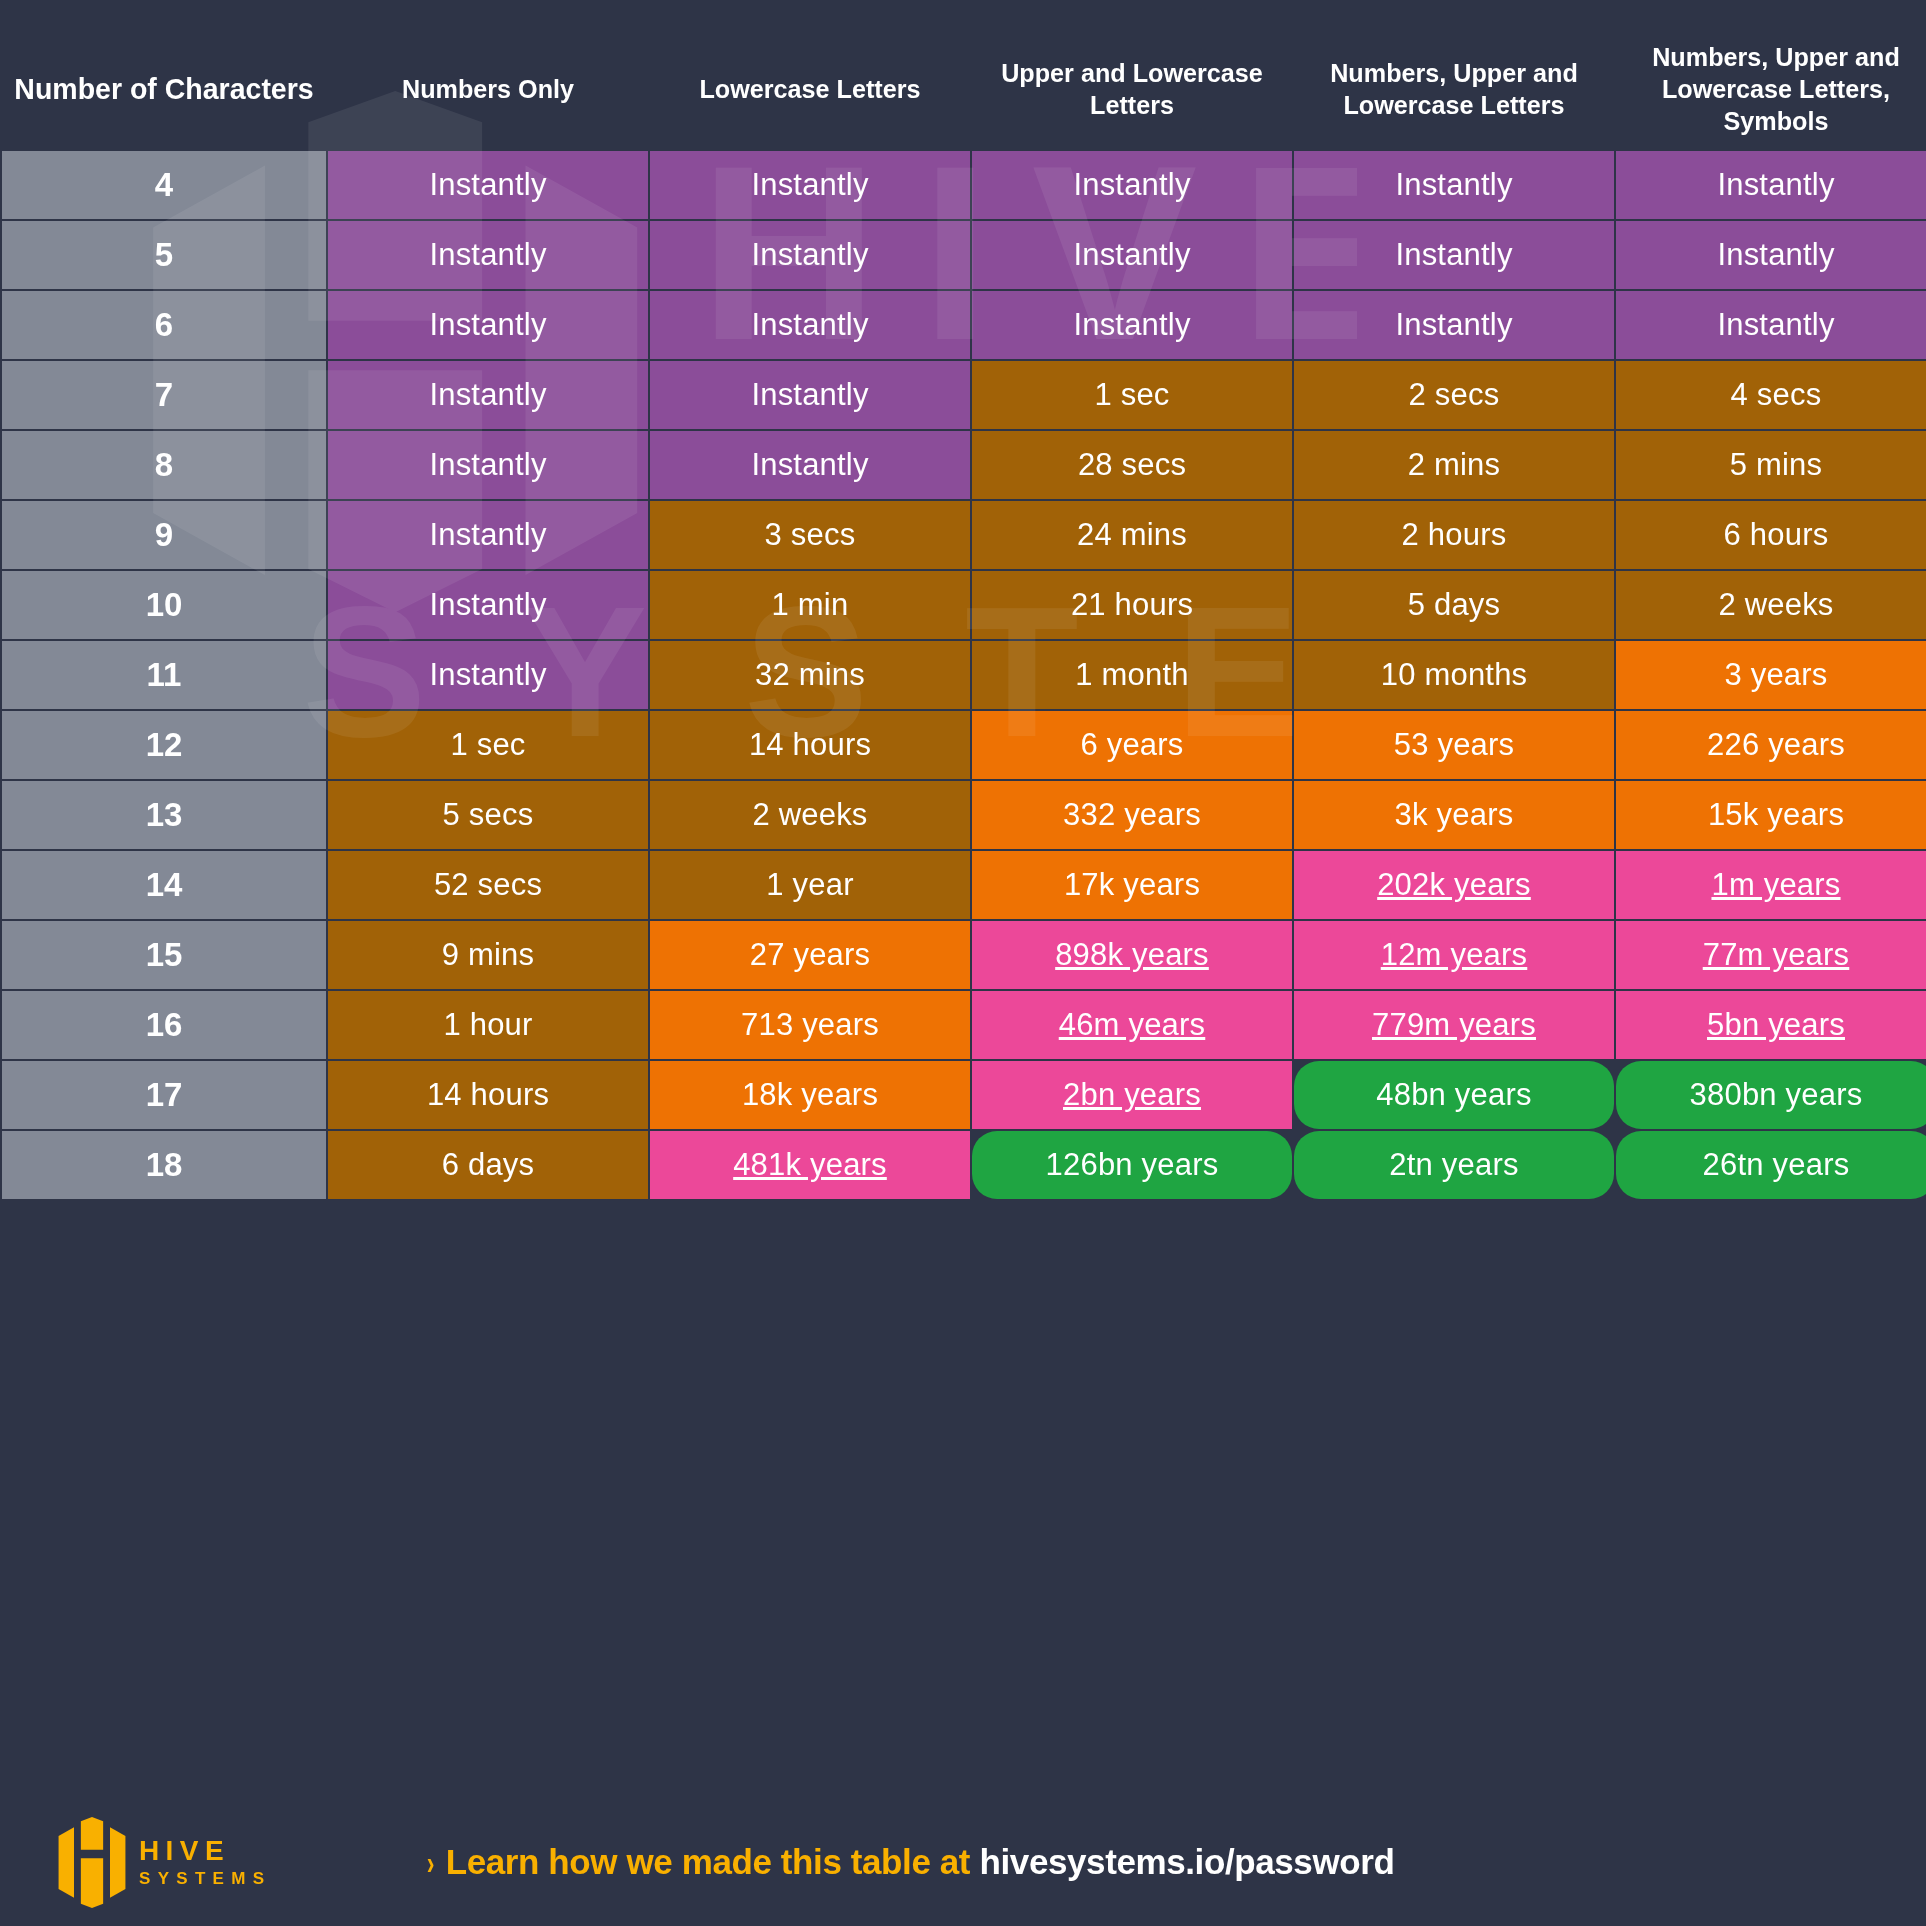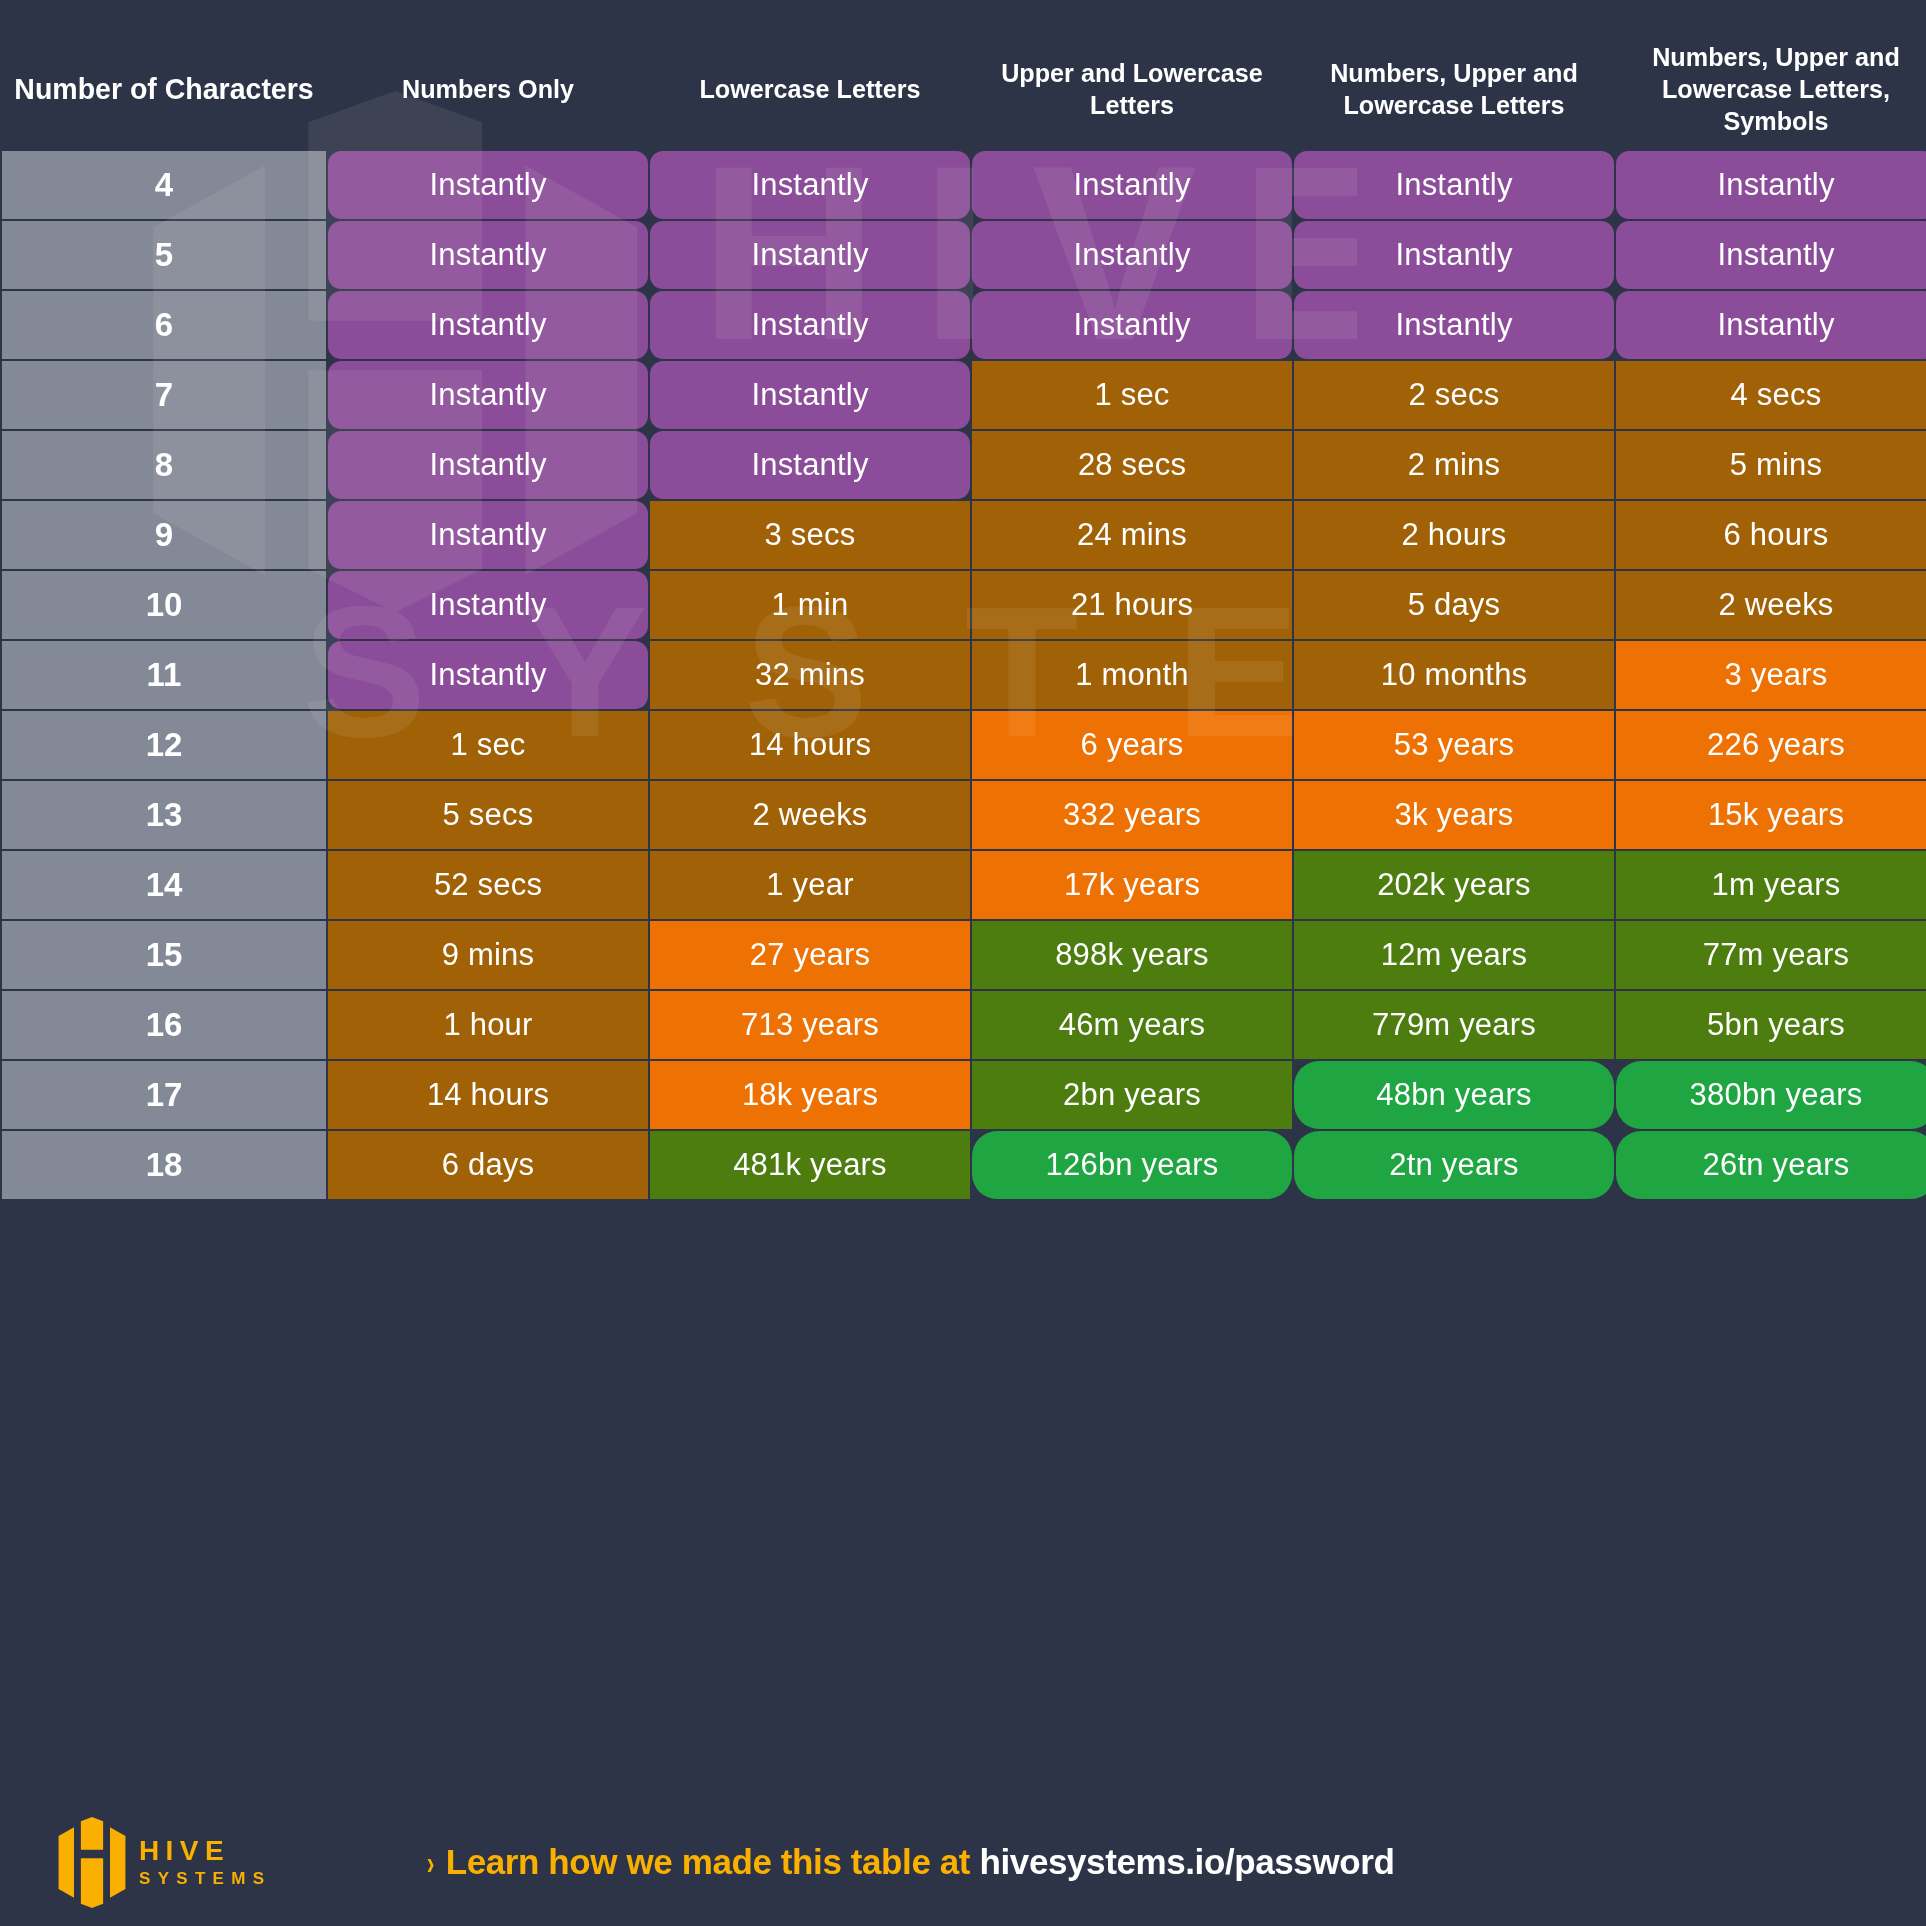--- a/index.html
+++ b/index.html
@@ -110,24 +110,24 @@
   td.cell {
     color: #ffffff;
     font-size: 31px;
     font-weight: 400;
     text-align: center;
     vertical-align: middle;
     height: 68px;
     letter-spacing: 0.2px;
   }
 
-  td.c-purple { background: #8b4d99; border-radius: 13px; }
+  td.c-purple { background: #8b4d99; }
   td.c-red    { background: #a16207; }
   td.c-orange { background: #ee7203; }
-  td.c-yellow { background: #4d7c0f; }
+  td.c-yellow { background: #ec4899; text-decoration: underline; }
   td.c-green  { background: #1fa542; border-radius: 25px; }
 
   
   col.w-num { width: 324px; }
   col.w-d   { width: 320px; }
 
   
   .footer {
     height: 128px;
     display: flex;

